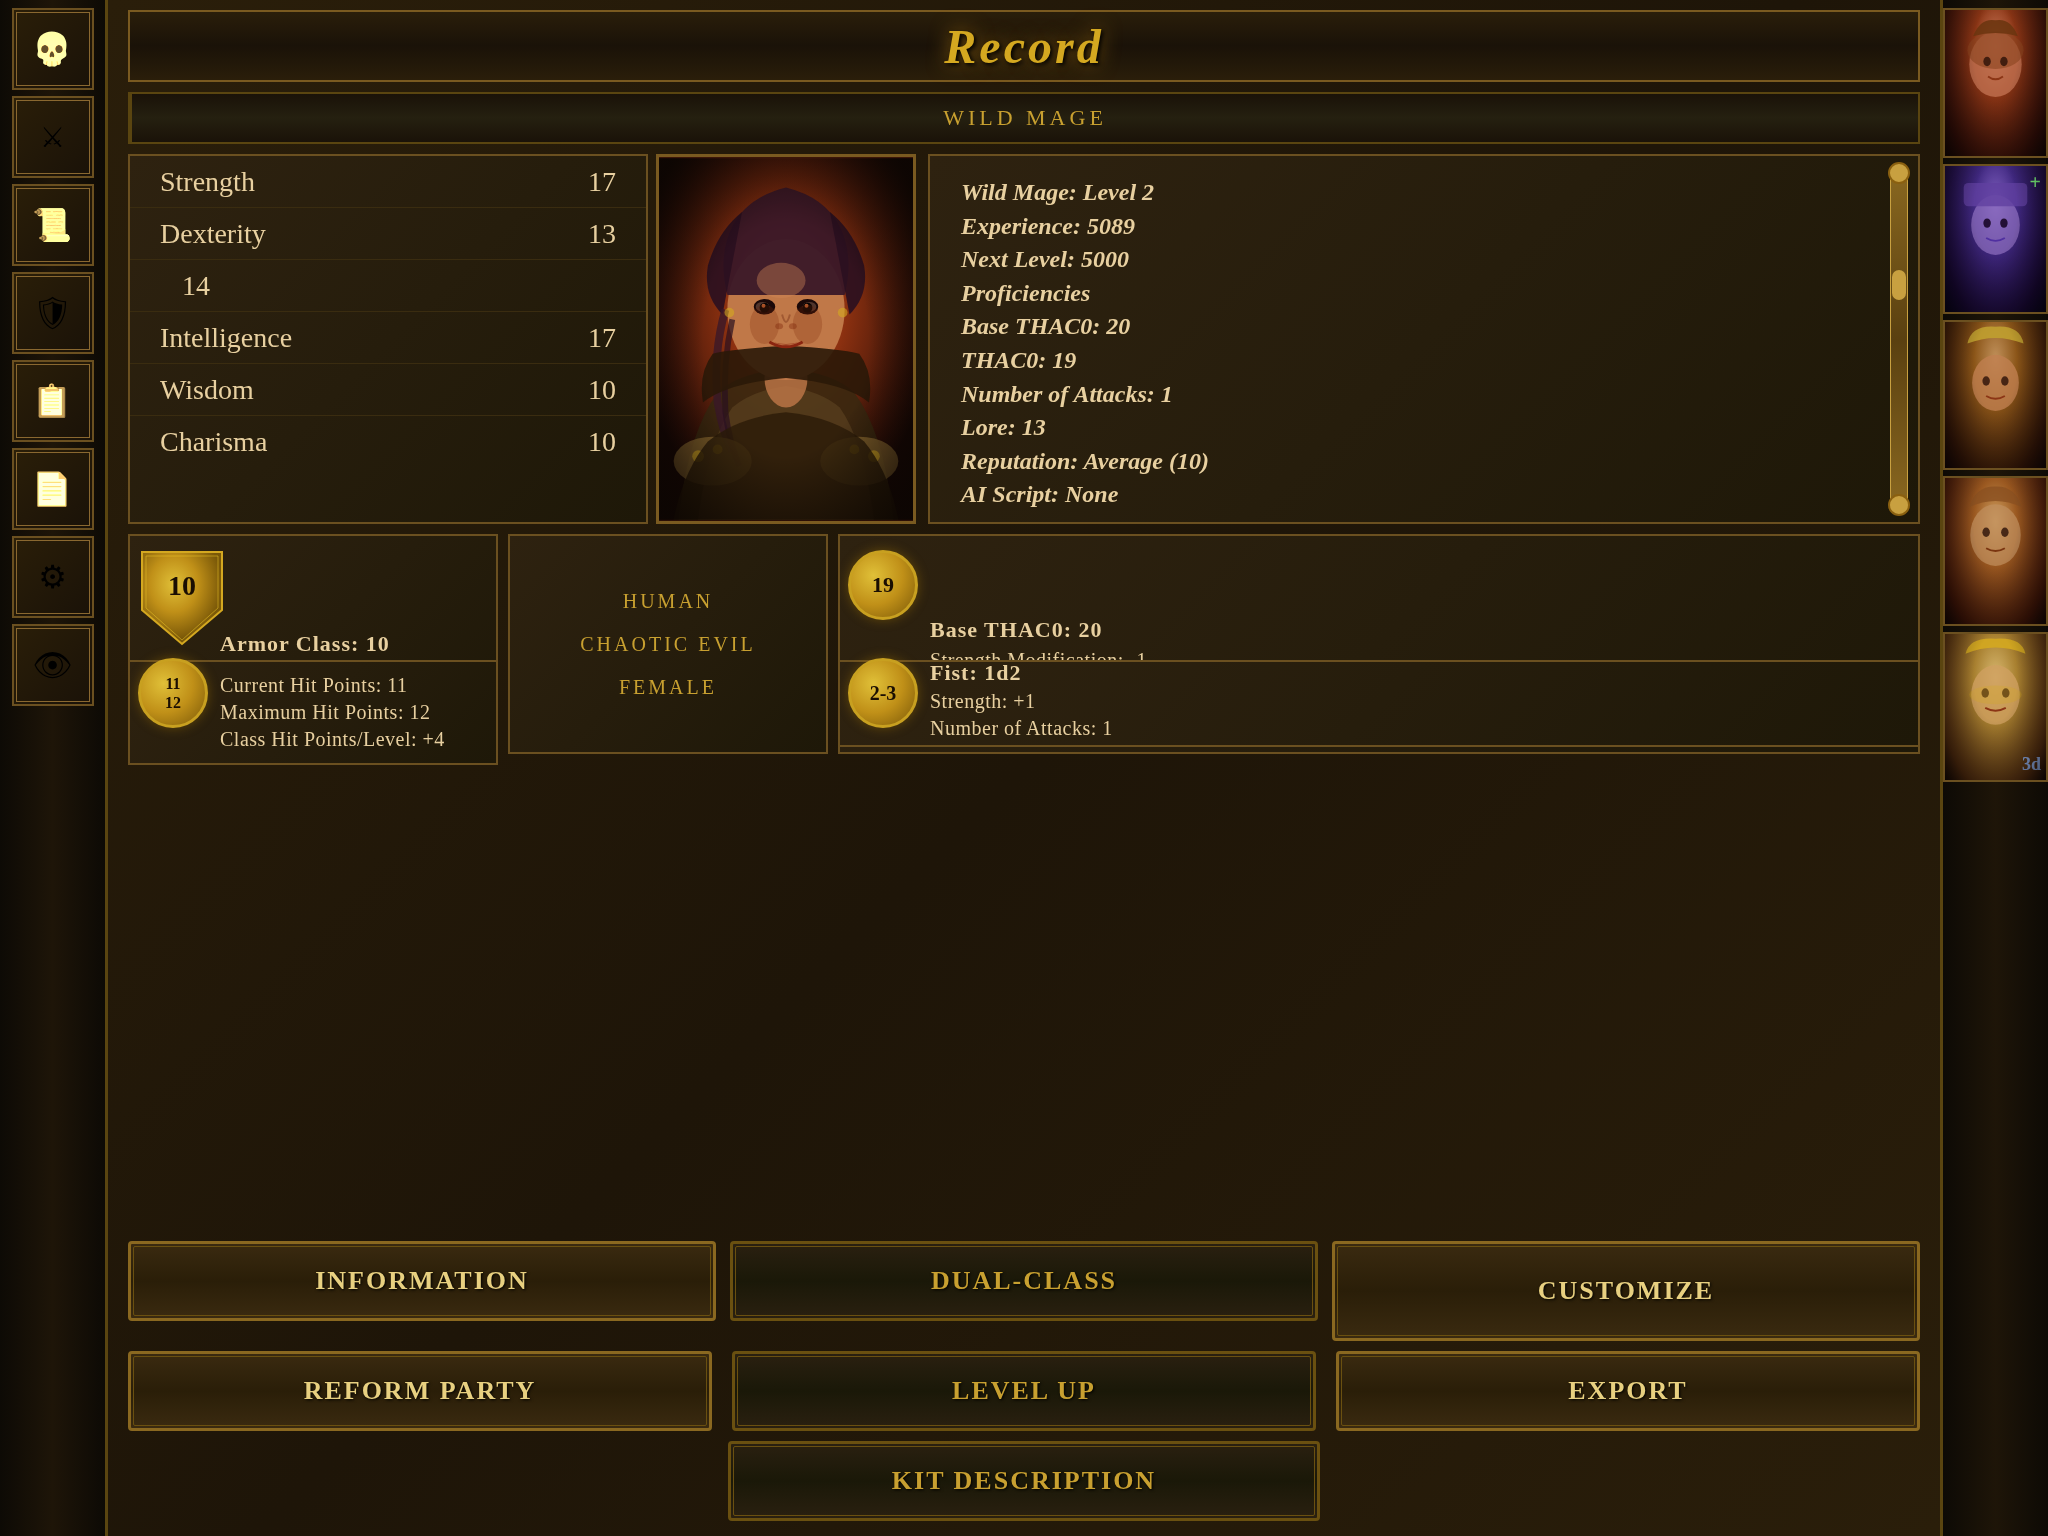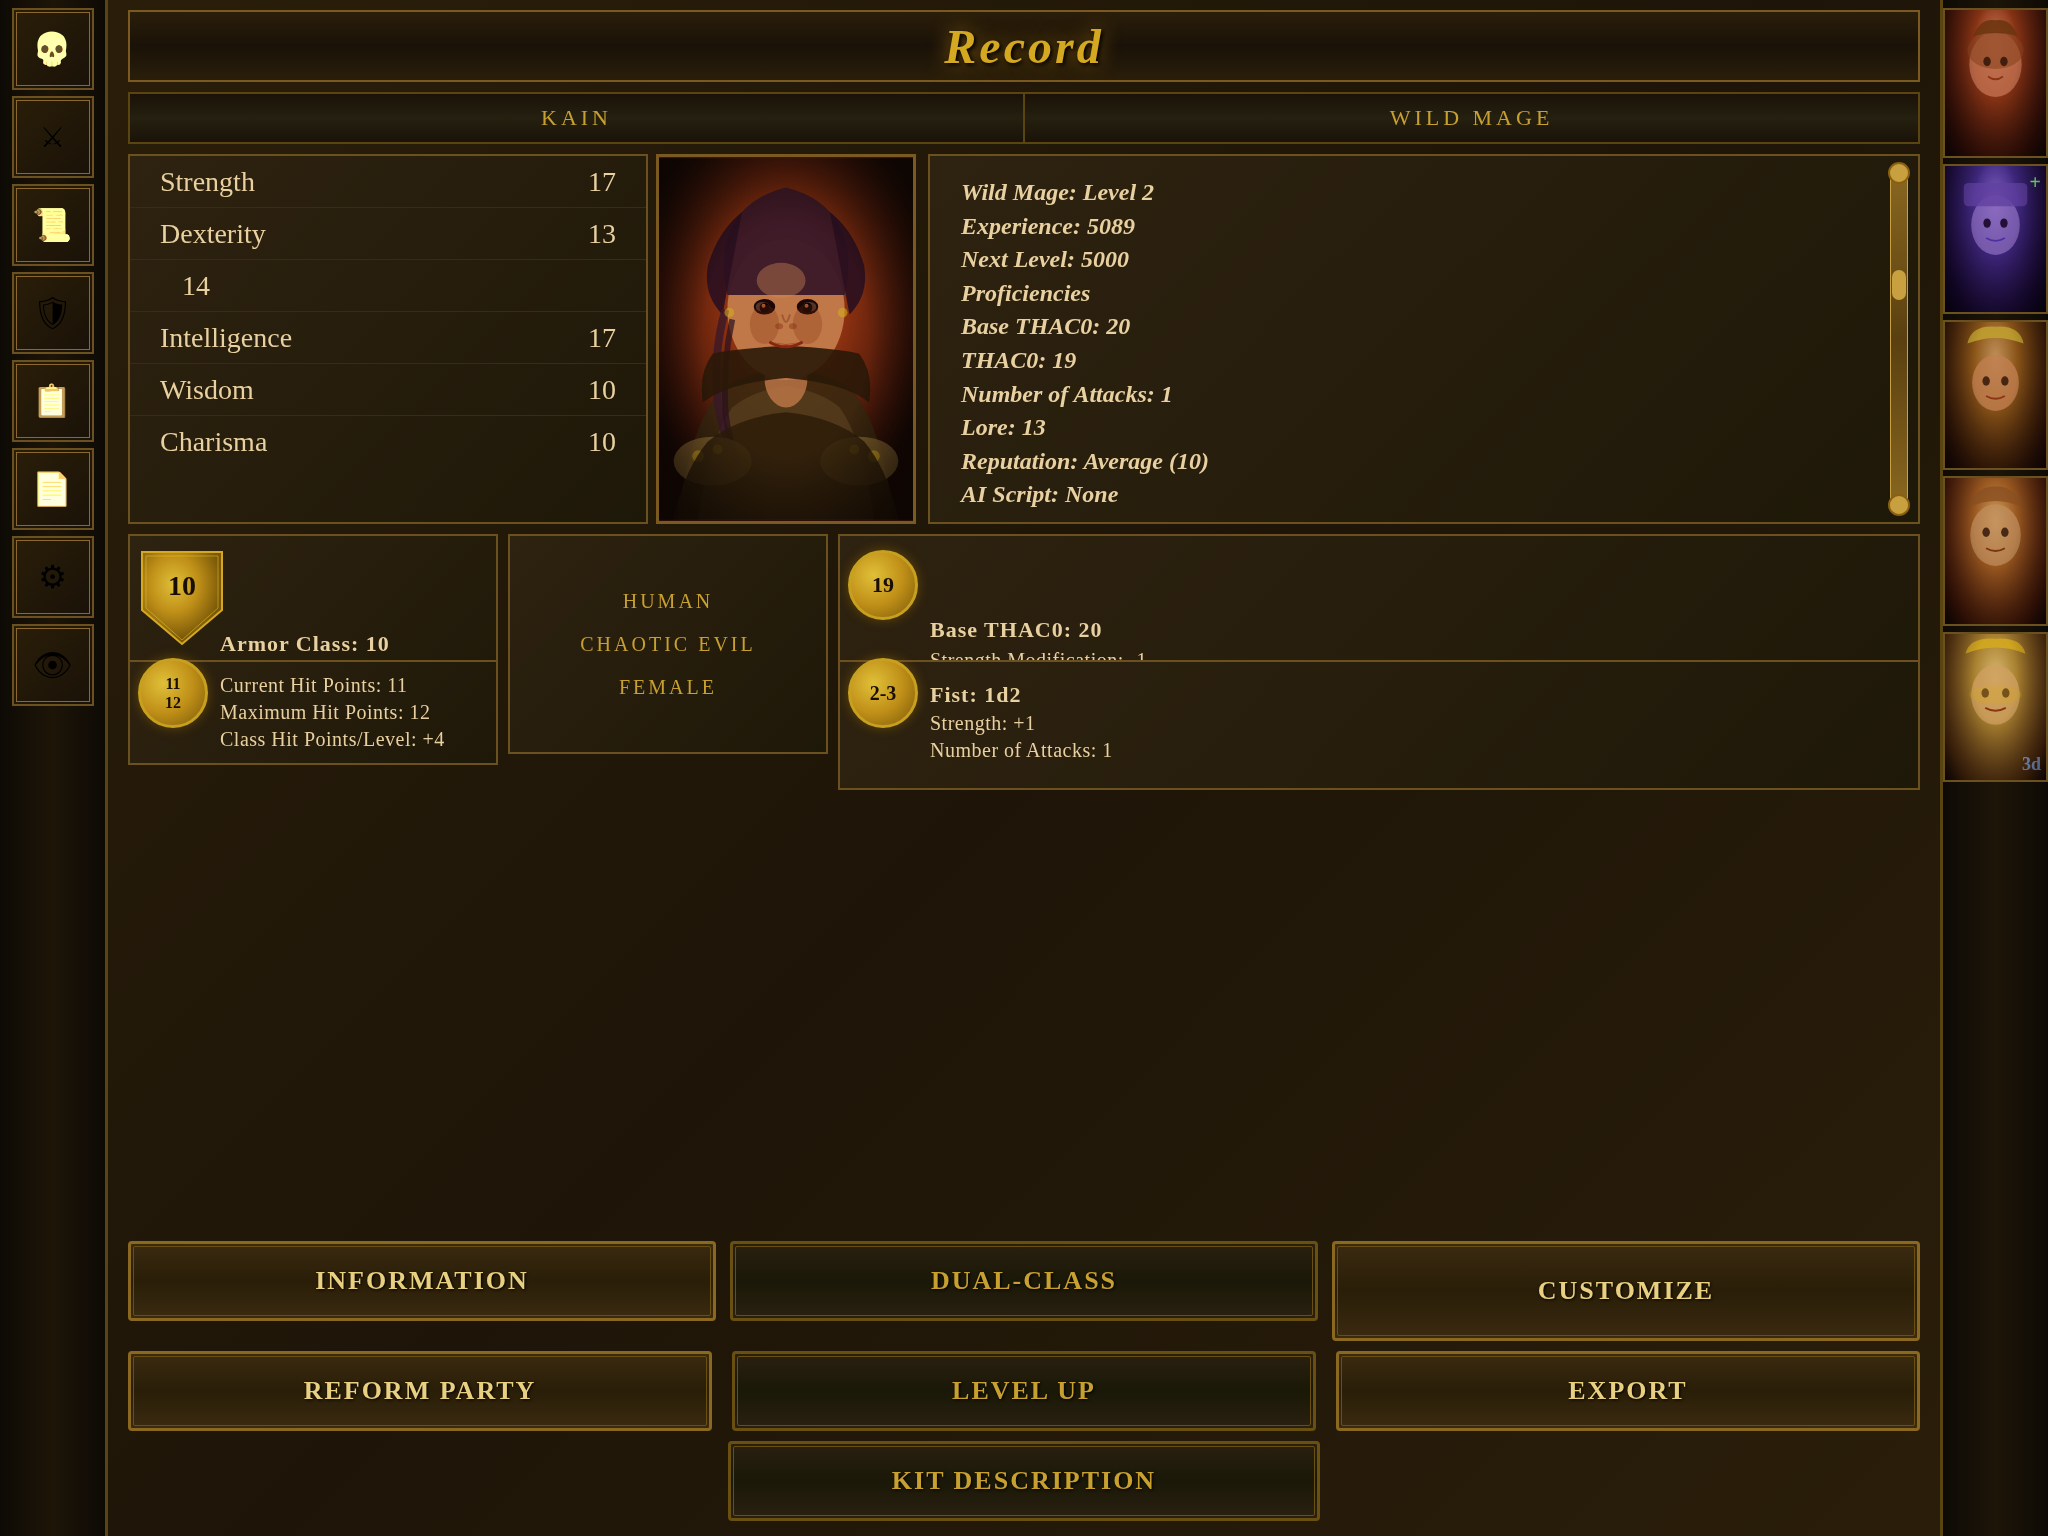--- a/index.html
+++ b/index.html
@@ -471,21 +471,21 @@
       justify-content: center;
       gap: 4px;
     }
 
     
     .sub-panel-right2 {
       position: absolute;
       top: 660px;
       left: 730px;
       right: 20px;
-      height: 130px;
+      height: 87px;
       background: linear-gradient(135deg, #2e2210 0%, #1e1808 100%);
       border: 2px solid #6b5020;
       padding: 10px 14px 17px 90px;
       display: flex;
       flex-direction: column;
       justify-content: center;
       gap: 4px;
     }
 
     
@@ -612,21 +612,20 @@
   </div>
 </div>
 
 <div class="main-content">
 
   <div class="title-area">
     <span class="title-text">Record</span>
   </div>
 
   <div class="name-bar">
-    <span class="name-left">KAIN</span>
     <div class="name-divider"></div>
     <span class="name-right">WILD MAGE</span>
   </div>
 
   <div class="stats-panel">
     <div class="stat-row">
       <span class="stat-name">Strength</span>
       <span class="stat-value">17</span>
     </div>
     <div class="stat-row">

